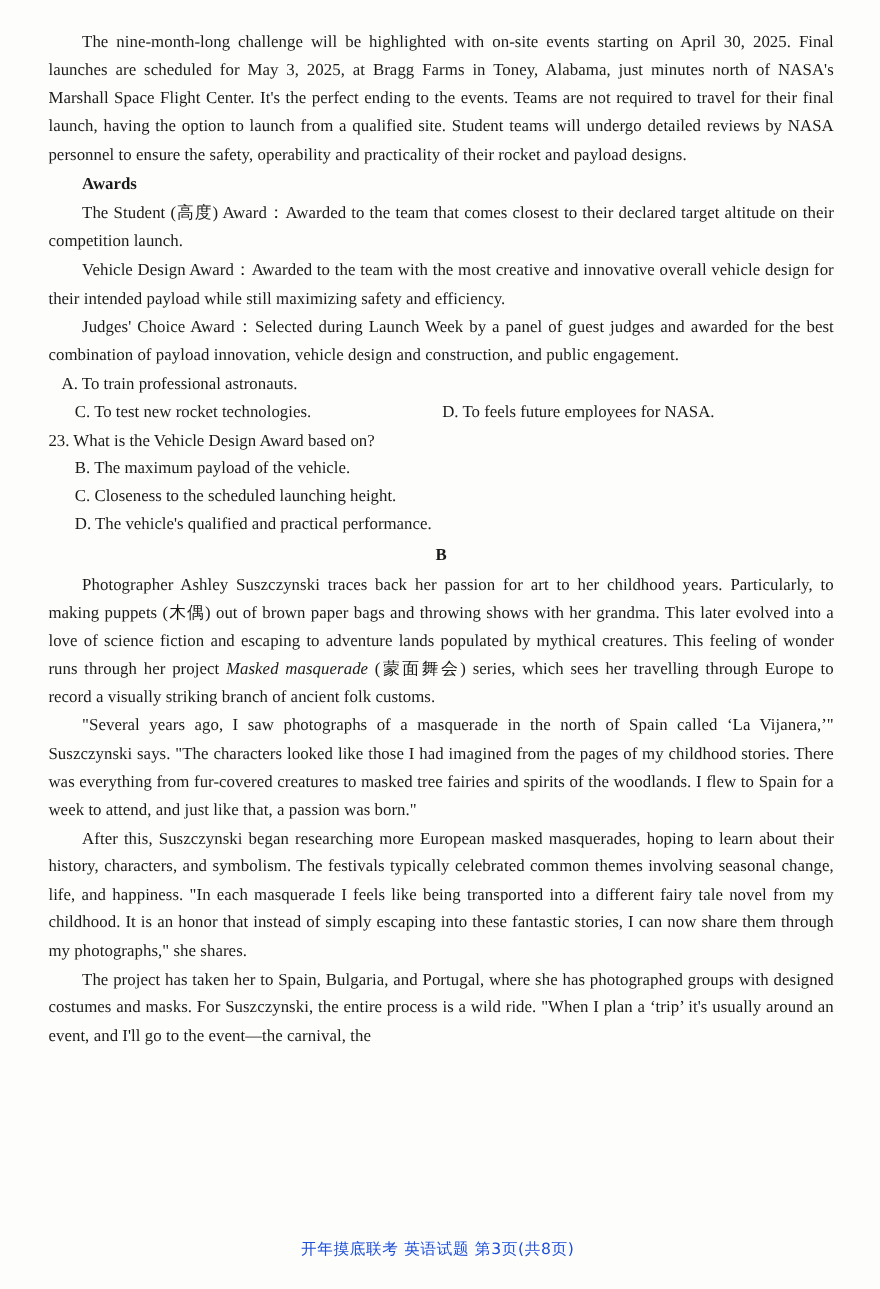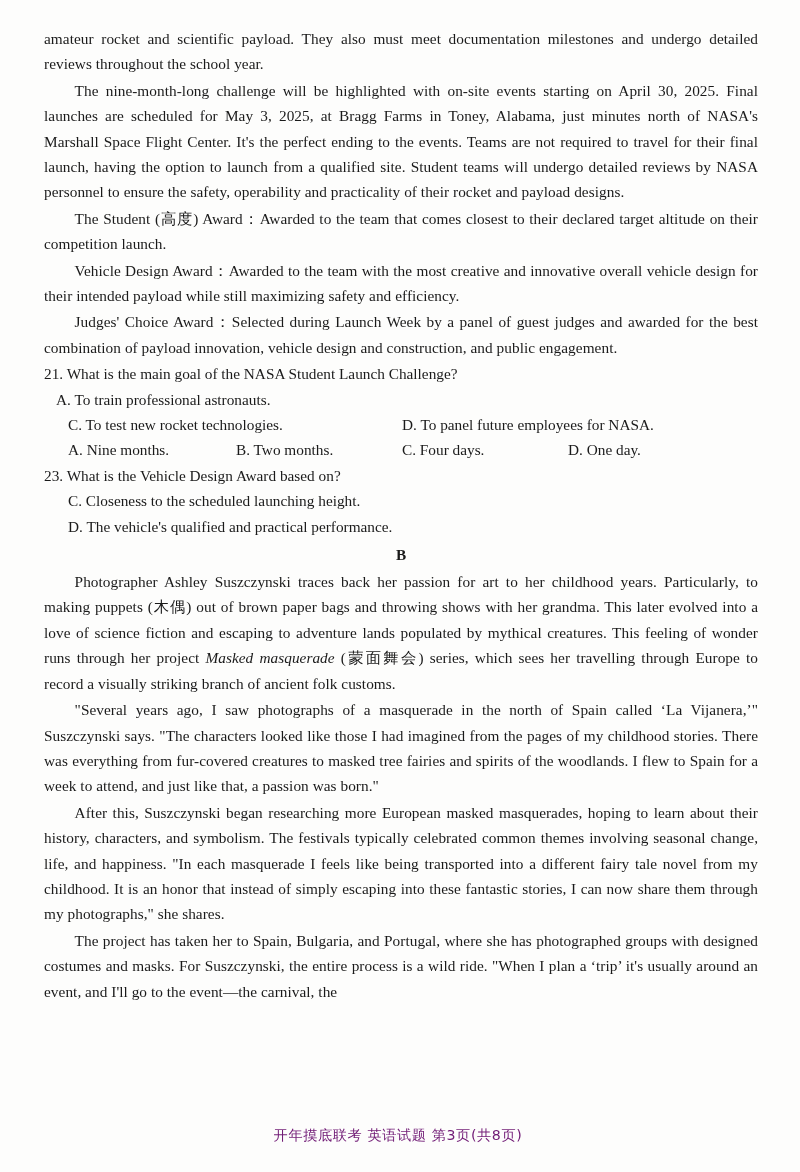--- a/index.html
+++ b/index.html
@@ -81,62 +81,56 @@
     font-style: italic;
   }
   .footer {
     position: absolute;
     left: 0;
     top: 1126px;
     width: 796px;
     text-align: center;
     font-size: 15px;
     font-family: "DejaVu Sans", sans-serif;
-    color: #701a75;
+    color: #1d4ed8;
     letter-spacing: 0.6px;
   }
   .cn {
     font-family: "DejaVu Sans", sans-serif;
     font-size: 14.2px;
   }
 </style>
 </head>
 <body>
 
 <div class="page">
   <div class="content">
 
-    <p class="para">amateur rocket and scientific payload. They also must meet documentation milestones and undergo detailed reviews throughout the school year.</p>
 
     <p class="para indent">The nine-month-long challenge will be highlighted with on-site events starting on April 30, 2025. Final launches are scheduled for May 3, 2025, at Bragg Farms in Toney, Alabama, just minutes north of NASA's Marshall Space Flight Center. It's the perfect ending to the events. Teams are not required to travel for their final launch, having the option to launch from a qualified site. Student teams will undergo detailed reviews by NASA personnel to ensure the safety, operability and practicality of their rocket and payload designs.</p>
 
+    <p class="heading">Awards</p>
 
     <p class="para indent">The Student (高度) Award：Awarded to the team that comes closest to their declared target altitude on their competition launch.</p>
 
     <p class="para indent">Vehicle Design Award：Awarded to the team with the most creative and innovative overall vehicle design for their intended payload while still maximizing safety and efficiency.</p>
 
     <p class="para indent">Judges' Choice Award：Selected during Launch Week by a panel of guest judges and awarded for the best combination of payload innovation, vehicle design and construction, and public engagement.</p>
 
-    <p class="q">21. What is the main goal of the NASA Student Launch Challenge?</p>
     <div class="opts-row">
       <span class="opt" style="left:12px;">A. To train professional astronauts.</span>
     </div>
     <div class="opts-row">
       <span class="opt" style="left:24px;">C. To test new rocket technologies.</span>
-      <span class="opt" style="left:358px;">D. To panel future employees for NASA.</span>
+      <span class="opt" style="left:358px;">D. To feels future employees for NASA.</span>
     </div>
 
-    <div class="opts-row">
-      <span class="opt" style="left:24px;">A. Nine months.</span>
-      <span class="opt" style="left:192px;">B. Two months.</span>
-      <span class="opt" style="left:358px;">C. Four days.</span>
-      <span class="opt" style="left:524px;">D. One day.</span>
-    </div>
 
     <p class="q">23. What is the Vehicle Design Award based on?</p>
+    <p class="opt-line">B. The maximum payload of the vehicle.</p>
     <p class="opt-line">C. Closeness to the scheduled launching height.</p>
     <p class="opt-line">D. The vehicle's qualified and practical performance.</p>
 
     <p class="section-letter">B</p>
 
     <p class="para indent"><span>Photographer Ashley Suszczynski traces back her passion for art to her childhood years. Particularly, to making puppets (木偶) out of brown paper bags and throwing shows with her grandma. This later evolved into a love of science fiction and escaping to adventure lands populated by mythical creatures. This feeling of wonder runs through her project </span><em class="title">Masked masquerade</em><span> (蒙面舞会) series, which sees her travelling through Europe to record a visually striking branch of ancient folk customs.</span></p>
 
     <p class="para indent">"Several years ago, I saw photographs of a masquerade in the north of Spain called ‘La Vijanera,’" Suszczynski says. "The characters looked like those I had imagined from the pages of my childhood stories. There was everything from fur-covered creatures to masked tree fairies and spirits of the woodlands. I flew to Spain for a week to attend, and just like that, a passion was born."</p>
 
     <p class="para indent">After this, Suszczynski began researching more European masked masquerades, hoping to learn about their history, characters, and symbolism. The festivals typically celebrated common themes involving seasonal change, life, and happiness. "In each masquerade I feels like being transported into a different fairy tale novel from my childhood. It is an honor that instead of simply escaping into these fantastic stories, I can now share them through my photographs," she shares.</p>

